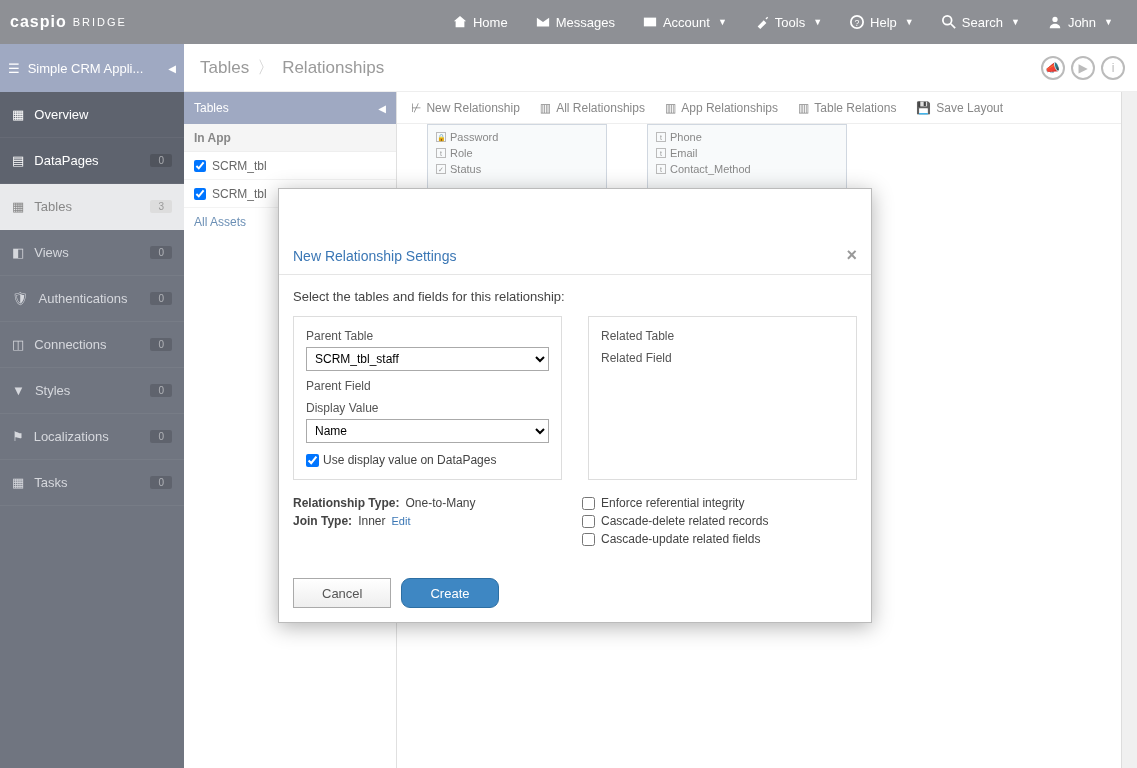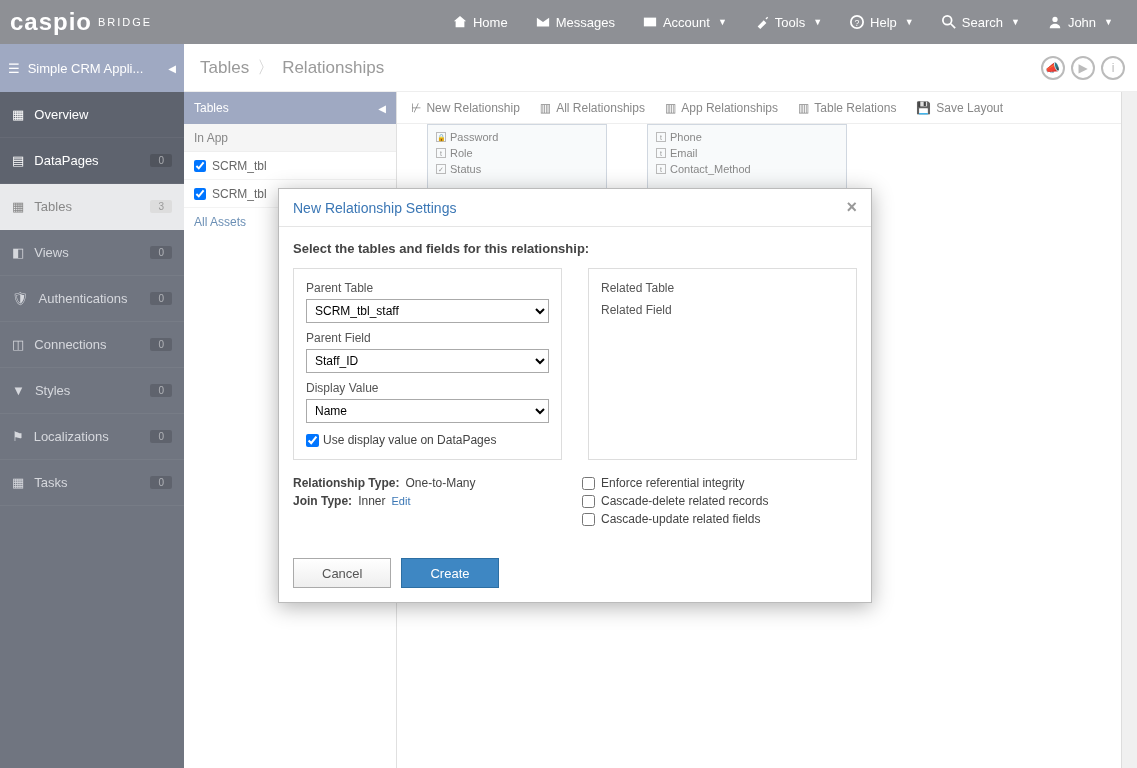--- a/index.html
+++ b/index.html
@@ -1,21 +1,21 @@
 <!DOCTYPE html>
 <html><head>
 <meta charset="utf-8">
 <style>
 * { box-sizing: border-box; margin: 0; padding: 0; font-family: Arial, Helvetica, sans-serif; }
 body { width: 1137px; height: 768px; overflow: hidden; background: #fff; position: relative; }
 
 
 .topnav { height: 44px; background: #8e9095; display: flex; align-items: center; color: #fff; font-size: 13px; padding: 0 10px; }
 .logo { display: flex; align-items: center; gap: 6px; margin-right: 20px; }
-.logo-main { font-size: 24px; font-weight: bold; letter-spacing: 1px; }
+.logo-main { font-size: 16px; font-weight: bold; letter-spacing: 1px; }
 .logo-sub { font-size: 11px; letter-spacing: 2px; }
 .nav-spacer { flex: 1; }
 .nav-item { display: flex; align-items: center; gap: 6px; padding: 0 14px; height: 44px; cursor: pointer; }
 .nav-item svg { fill: #fff; }
 .caret { font-size: 9px; margin-left: 2px; }
 
 
 .apptitle-row { display: flex; height: 48px; }
 .apptitle-left { width: 184px; background: #9fa9c2; color: #fff; display: flex; align-items: center; padding: 0 8px; font-size: 13px; gap: 8px; }
 .apptitle-left .collapse { margin-left: auto; font-size: 10px; }
@@ -31,62 +31,62 @@
 .side-item.active { background: #5e636e; color: #fff; }
 .side-item .badge { margin-left: auto; background: rgba(0,0,0,0.15); color: rgba(255,255,255,0.5); font-size: 10px; padding: 1px 8px; border-radius: 2px; }
 .side-item.light { background: #e9eaec; color: #888; }
 .side-item.light .badge { background: #ddd; color: #999; }
 
 
 .content { flex: 1; display: flex; background: #fafafa; position: relative; }
 .tables-panel { width: 213px; background: #fff; border-right: 1px solid #e0e0e0; }
 .tables-header { height: 32px; background: #9fa9c2; color: #fff; display: flex; align-items: center; padding: 0 10px; font-size: 12px; }
 .tables-header .go { margin-left: auto; font-size: 10px; }
-.filter-row { height: 28px; display: flex; align-items: center; padding: 0 10px; font-size: 12px; color: #888; border-bottom: 1px solid #eee; background: #f5f5f5; }
+.filter-row { height: 28px; display: flex; align-items: center; padding: 0 10px; font-size: 12px; color: #888; border-bottom: 1px solid #eee; background: #f5f5f5; font-weight: bold; }
 .table-item { height: 28px; display: flex; align-items: center; padding: 0 10px; font-size: 12px; color: #666; gap: 6px; border-bottom: 1px solid #f3f3f3; }
 .table-item input[type="checkbox"] { width: 12px; height: 12px; }
 .all-assets { height: 28px; display: flex; align-items: center; padding: 0 10px; font-size: 12px; color: #6b8fb5; cursor: pointer; }
 
 .canvas { flex: 1; position: relative; background: #fff; }
 .toolbar { height: 32px; border-bottom: 1px solid #eee; display: flex; align-items: center; gap: 20px; padding: 0 14px; font-size: 12px; color: #888; }
 .tool-item { display: flex; align-items: center; gap: 5px; cursor: pointer; }
 
 .bg-box { position: absolute; border: 1px solid #d0d7e0; background: #f8fafb; }
 .bg-box.b1 { left: 30px; top: 32px; width: 180px; height: 130px; padding: 4px 8px; }
 .bg-box.b2 { left: 250px; top: 32px; width: 200px; height: 130px; padding: 4px 8px; }
 .bg-field { font-size: 11px; color: #888; padding: 2px 0; display: flex; align-items: center; gap: 4px; }
 .bg-field .ft { display:inline-block; width:10px; height:10px; border:1px solid #bbb; font-size:7px; line-height:9px; text-align:center; color:#999; }
 
 .content-scrollbar { width: 16px; background: #f0f0f0; border-left: 1px solid #ddd; }
 
 
 .modal { position: absolute; left: 278px; top: 188px; width: 594px; background: #fff; border: 1px solid #bbb; box-shadow: 0 4px 20px rgba(0,0,0,0.3); }
-.modal-header { height: 38px; display: flex; align-items: center; padding: 0 14px; border-bottom: 1px solid #e5e5e5; }
+.modal-header { height: 38px; display: flex; align-items: center; padding: 0 14px; border-bottom: 1px solid #e5e5e5; margin-top: 48px; }
 .modal-title { color: #3b77b5; font-size: 14px; }
 .modal-close { margin-left: auto; color: #999; font-size: 18px; cursor: pointer; font-weight: bold; }
 .modal-body { padding: 14px; font-size: 12px; color: #444; }
-.instruction { font-weight: bold; margin-bottom: 12px; font-size: 13px; }
+.instruction { font-weight: normal; margin-bottom: 12px; font-size: 13px; }
 .two-col { display: flex; gap: 26px; }
 .col-box { flex: 1; border: 1px solid #ddd; padding: 12px; }
 .form-label { font-size: 12px; color: #555; margin-bottom: 4px; margin-top: 8px; }
 .form-label:first-child { margin-top: 0; }
 .form-select { width: 100%; height: 24px; border: 1px solid #aaa; font-size: 12px; padding: 0 4px; background: #fff; }
 .chk-row { display: flex; align-items: center; gap: 4px; margin-top: 10px; font-size: 12px; }
 .chk-row input { width: 13px; height: 13px; }
 .rel-info { display: flex; gap: 14px; margin-top: 16px; }
 .rel-left { flex: 1; font-size: 12px; }
 .rel-left .row { margin-bottom: 4px; }
 .rel-left b { font-weight: bold; margin-right: 6px; }
 .rel-left .editlink { color: #3b77b5; margin-left: 6px; cursor: pointer; font-size: 11px; }
 .rel-right { flex: 1; font-size: 12px; }
 .rel-right .row { margin-bottom: 4px; display: flex; align-items: center; gap: 6px; }
 .modal-footer { display: flex; gap: 10px; padding: 14px; }
 .btn { height: 30px; padding: 0 28px; font-size: 13px; border: 1px solid #aaa; cursor: pointer; }
 .btn-cancel { background: linear-gradient(#fff,#eee); color: #555; }
-.btn-primary { background: #3e87c3; color: #fff; border-color: #2d6fa3; }
+.btn-primary { background: #3e87c3; color: #fff; border-color: #2d6fa3; border-radius: 9px; }
 
 .icon { width: 14px; height: 14px; display: inline-block; }
 </style>
 </head>
 <body>
 
 <div class="topnav">
   <div class="logo">
     <span class="logo-main">caspio</span>
     <span class="logo-sub">BRIDGE</span>
@@ -294,21 +294,20 @@
     <span class="modal-title">New Relationship Settings</span>
     <span class="modal-close">×</span>
   </div>
   <div class="modal-body">
     <div class="instruction">Select the tables and fields for this relationship:</div>
     <div class="two-col">
       <div class="col-box">
         <div class="form-label">Parent Table</div>
         <select class="form-select"><option>SCRM_tbl_staff</option></select>
         <div class="form-label">Parent Field</div>
-        <select class="form-select"><option>Staff_ID</option></select>
         <div class="form-label">Display Value</div>
         <select class="form-select"><option>Name</option></select>
         <div class="chk-row">
           <input type="checkbox" checked="" style="">
           <span>Use display value on DataPages</span>
         </div>
       </div>
       <div class="col-box">
         <div class="form-label">Related Table</div>
         <div class="form-label">Related Field</div>

